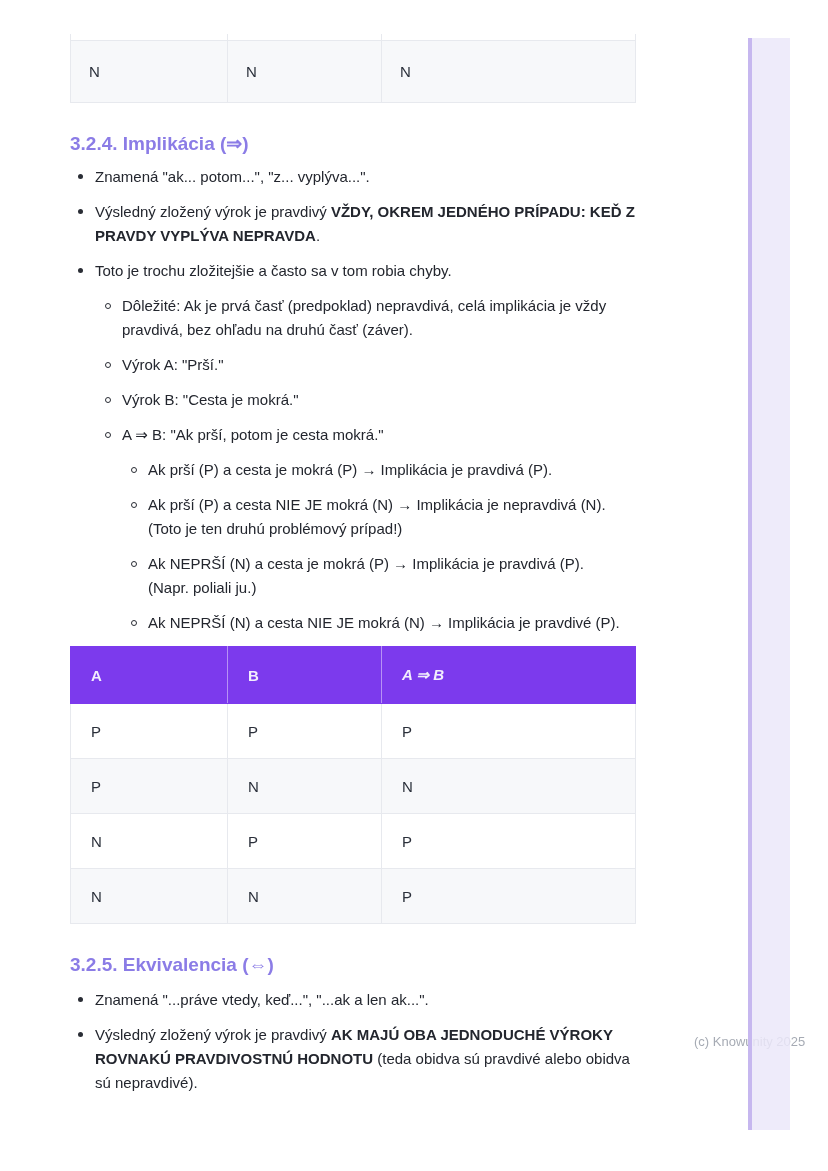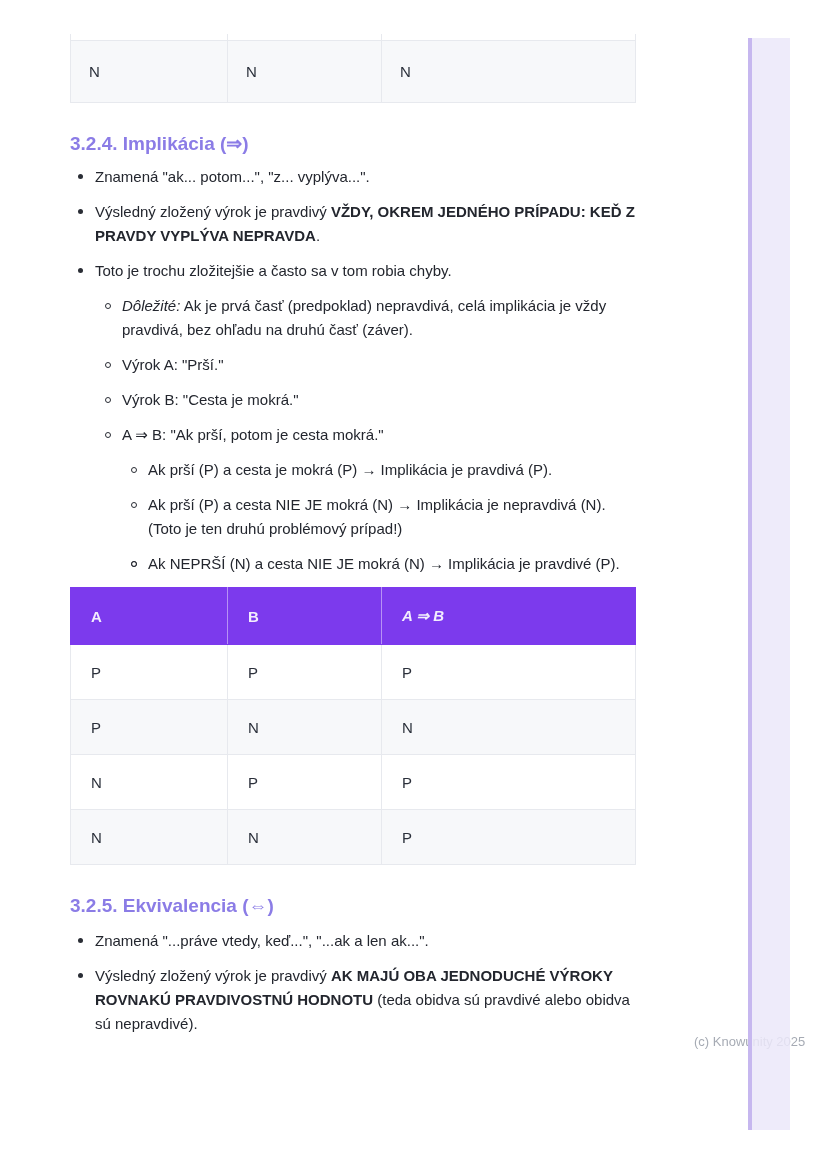--- a/index.html
+++ b/index.html
@@ -110,27 +110,27 @@
         </tr>
     </tbody>
   </table>
 
   <section class="section-1">
     <h2 id="heading-1">3.2.4. Implikácia (⇒)</h2>
     <div class="list" id="list-0">
         <div class="li lvl1"><span class="marker"></span><span><span>Znamená "ak... potom...", "z... vyplýva...".</span></span></div>
         <div class="li lvl1"><span class="marker"></span><span><span>Výsledný zložený výrok je pravdivý </span><span style="font-weight: 700;">VŽDY, OKREM JEDNÉHO PRÍPADU: KEĎ Z PRAVDY VYPLÝVA NEPRAVDA</span><span>.</span></span></div>
         <div class="li lvl1"><span class="marker"></span><span><span>Toto je trochu zložitejšie a často sa v tom robia chyby.</span></span></div>
-        <div class="li lvl2"><span class="marker open"></span><span><span style="font-style: italic;">Dôležité:</span><span> Ak je prvá časť (predpoklad) nepravdivá, celá implikácia je vždy pravdivá, bez ohľadu na druhú časť (záver).</span></span></div>
+        <div class="li lvl2"><span class="marker open"></span><span><span style="">Dôležité:</span><span> Ak je prvá časť (predpoklad) nepravdivá, celá implikácia je vždy pravdivá, bez ohľadu na druhú časť (záver).</span></span></div>
         <div class="li lvl2"><span class="marker open"></span><span><span>Výrok A: "Prší."</span></span></div>
         <div class="li lvl2"><span class="marker open"></span><span><span>Výrok B: "Cesta je mokrá."</span></span></div>
         <div class="li lvl2"><span class="marker open"></span><span><span>A ⇒ B: "Ak prší, potom je cesta mokrá."</span></span></div>
         <div class="li lvl3"><span class="marker open"></span><span><span>Ak prší (P) a cesta je mokrá (P) → Implikácia je pravdivá (P).</span></span></div>
         <div class="li lvl3"><span class="marker open"></span><span><span>Ak prší (P) a cesta NIE JE mokrá (N) → Implikácia je nepravdivá (N).</span><br><span>(Toto je ten druhú problémový prípad!)</span></span></div>
-        <div class="li lvl3"><span class="marker open"></span></div>
+        <div class="li lvl3"><span class="marker open"></span><span><span>Ak NEPRŠÍ (N) a cesta je mokrá (P) → Implikácia je pravdivá (P).</span><br><span>(Napr. poliali ju.)</span></span></div>
         <div class="li lvl3"><span class="marker open"></span><span><span>Ak NEPRŠÍ (N) a cesta NIE JE mokrá (N) → Implikácia je pravdivé (P).</span></span></div>
       </div>
   </section>
 
   <div class="truth-table-wrap">
     <table class="data-table">
       <colgroup>
           <col class="c1">
           <col class="c2">
           <col class="c3">

